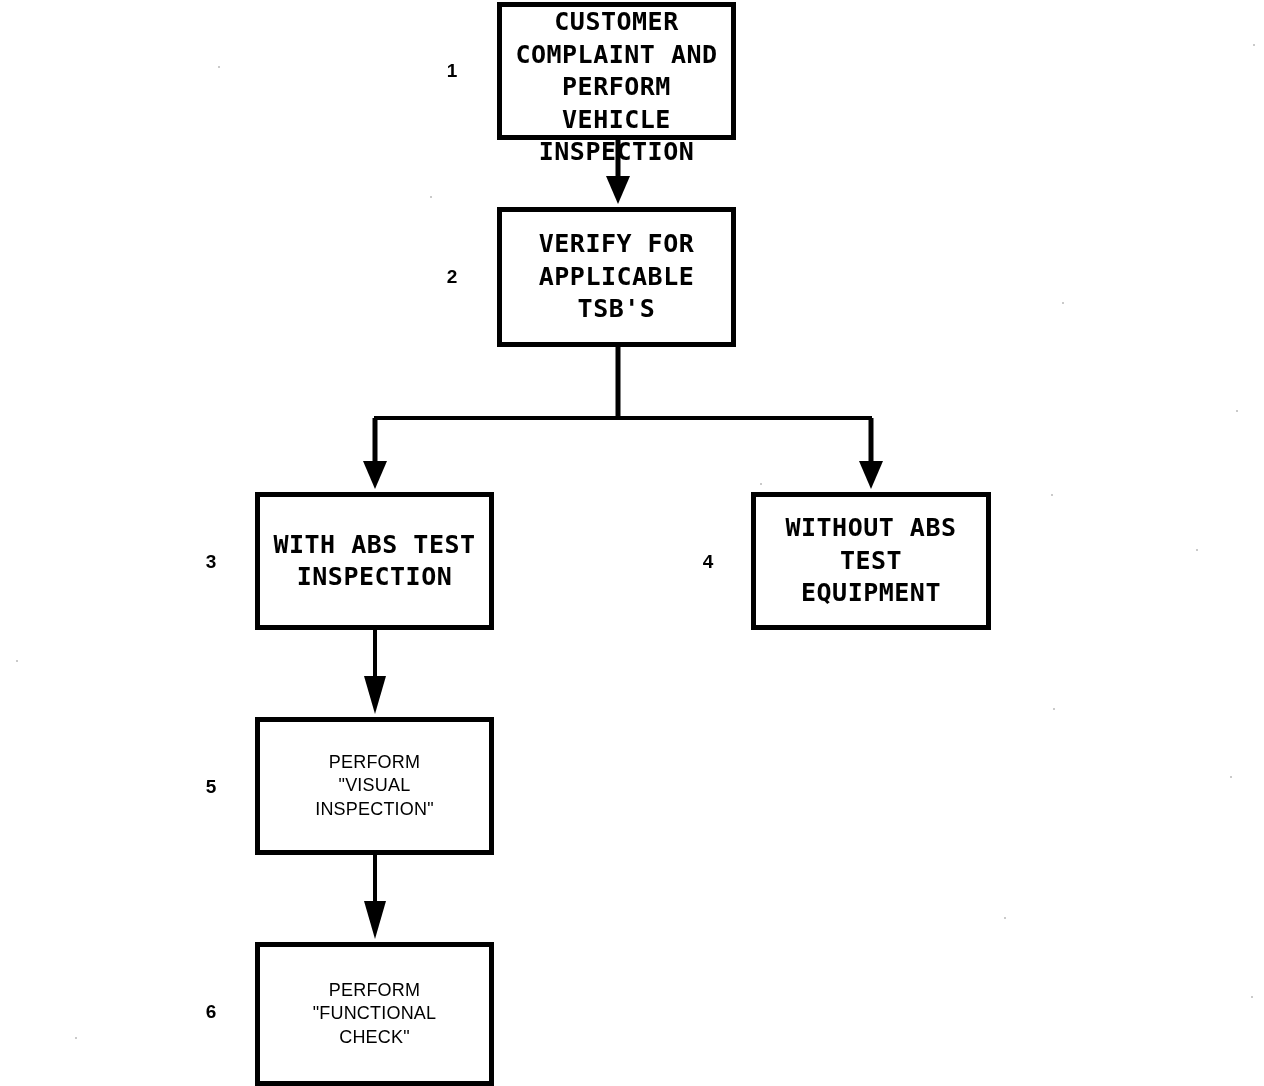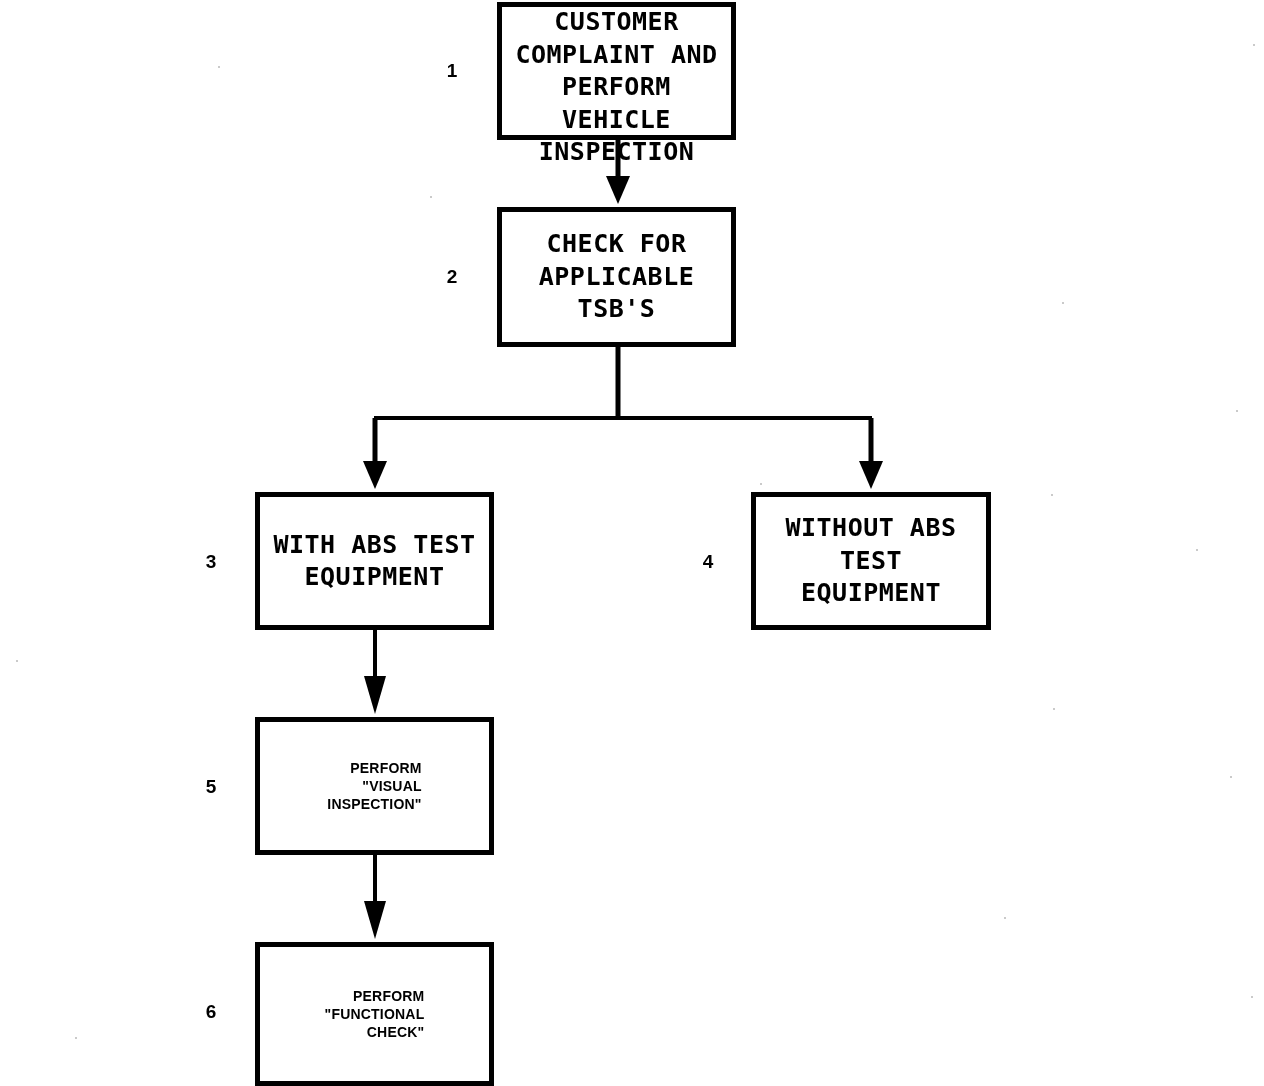--- a/index.html
+++ b/index.html
@@ -41,24 +41,23 @@
     line-height: 1.30;
   }
   .mono-style .node-text {
     font-family: "DejaVu Sans Mono", "Liberation Mono", monospace;
     font-weight: bold;
     font-size: 25px;
     letter-spacing: 0.5px;
   }
   .sans-style .node-text {
     font-family: "Liberation Sans", "DejaVu Sans", sans-serif;
-    font-weight: bold;
-    font-size: 14px;
+    font-weight: normal;
+    font-size: 18px;
     letter-spacing: 0.2px;
-    text-align: right;
   }
   .step-number {
     position: absolute;
     font-family: "Liberation Sans", "DejaVu Sans", sans-serif;
     font-weight: bold;
     font-size: 19px;
     color: #000000;
     width: 30px;
     text-align: center;
   }
@@ -131,27 +130,27 @@
   <div class="step-number" style="left:196px; top:1001px;">6</div>
 
   <div class="node-box mono-style" style="left:497px; top:2px; width:239px; height:138px;">
     <span class="node-text">VERIFY CUSTOMER
 COMPLAINT AND
 PERFORM VEHICLE
 INSPECTION</span>
   </div>
 
   <div class="node-box mono-style" style="left:497px; top:207px; width:239px; height:140px;">
-    <span class="node-text">CHECK FOR
+    <span class="node-text">VERIFY FOR
 APPLICABLE TSB'S</span>
   </div>
 
   <div class="node-box mono-style" style="left:255px; top:492px; width:239px; height:138px;">
     <span class="node-text">WITH ABS TEST
-EQUIPMENT</span>
+INSPECTION</span>
   </div>
 
   <div class="node-box mono-style" style="left:751px; top:492px; width:240px; height:138px;">
     <span class="node-text">WITHOUT ABS TEST
 EQUIPMENT</span>
   </div>
 
   <div class="node-box sans-style" style="left:255px; top:717px; width:239px; height:138px;">
     <span class="node-text">PERFORM
 "VISUAL

